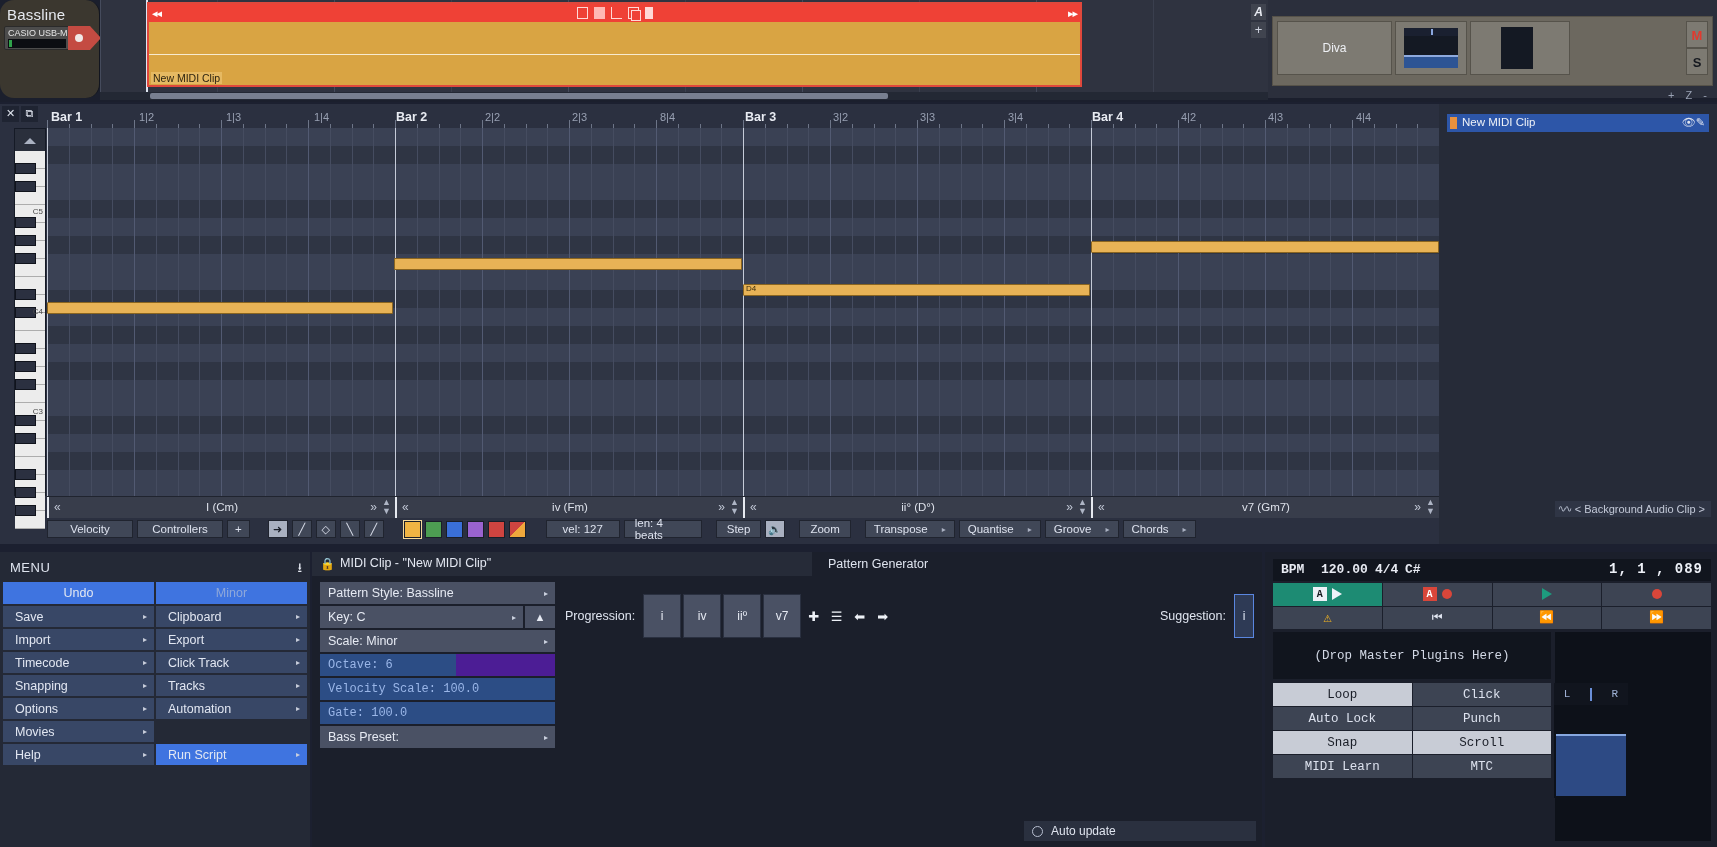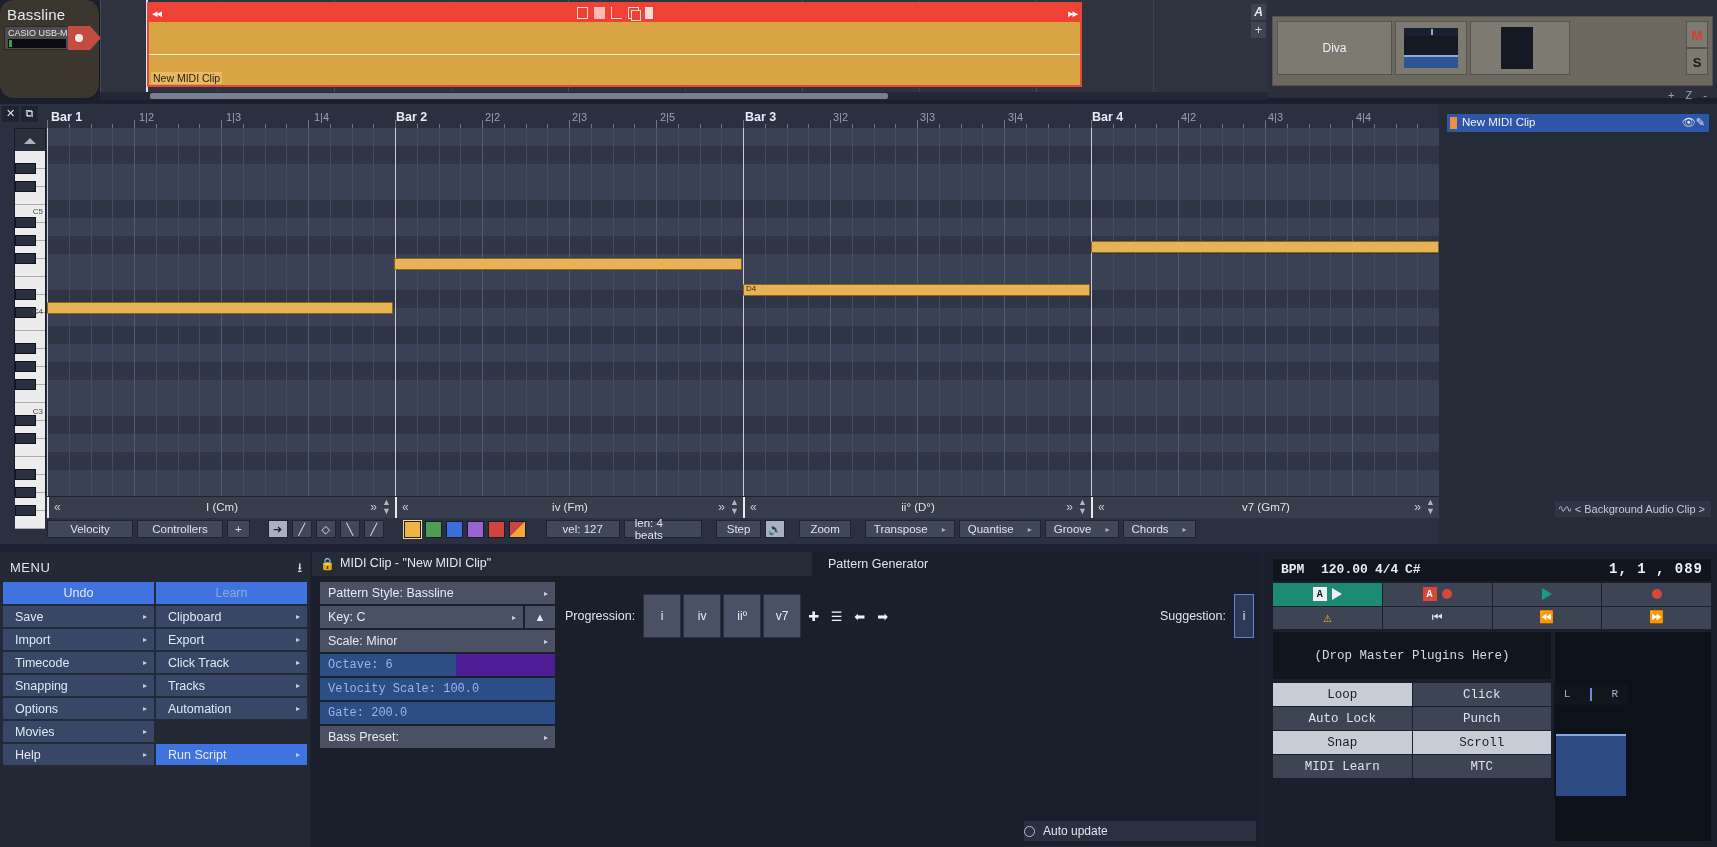--- a/index.html
+++ b/index.html
@@ -173,21 +173,21 @@
   .prog-label { font-size:12.5px; color:#dfe4ef; margin-right:8px;}
   .chipbtn { width:38px; height:44px; background:#4a5164; border:1px solid #2a3040; margin-right:2px;
              display:flex; align-items:center; justify-content:center; color:#e6eaf3; font-size:12px;}
   .iconbtn { width:21px; height:22px; display:flex; align-items:center; justify-content:center;
              color:#eef1f7; font-size:13px; margin-right:2px;}
   .sugg-wrap { position:absolute; right:2px; top:10px; height:48px; display:flex; align-items:center;}
   .sugg-label { font-size:12.5px; color:#dfe4ef; margin-right:8px;}
   .sugg-chip { width:20px; height:44px; background:#2e3a55; border:1px solid #5a86e0;
                display:flex; align-items:center; justify-content:center; color:#dfe6f4; font-size:12px;}
   .autoupd { position:absolute; left:712px; bottom:6px; width:232px; height:20px; background:#2a303f;
-             display:flex; align-items:center; padding-left:0; font-size:12px; color:#dfe4ef;}
+             display:flex; align-items:center; padding-left:8px; font-size:12px; color:#dfe4ef;}
   .autoupd .ck { width:11px; height:11px; border:1.5px solid #b8bfd0; border-radius:50%; margin-right:8px;}
 
   
   .transport { position:absolute; left:1265px; top:552px; width:452px; height:295px; background:#1b1f2b;font-family:Liberation Mono, monospace;}
   .tp-display { position:absolute; left:8px; top:7px; right:6px; height:22px; background:#11151e;}
   .tp-display .l { position:absolute; left:8px; top:3px; font-size:13px; color:#e8ebf3; font-weight:bold;}
   .tp-display .bpm { position:absolute; left:48px; top:3px; font-size:13px; color:#e8ebf3; font-weight:bold;}
   .tp-display .sig { position:absolute; left:102px; top:3px; font-size:13px; color:#e8ebf3; font-weight:bold;}
   .tp-display .key { position:absolute; left:132px; top:3px; font-size:13px; color:#e8ebf3; font-weight:bold;}
   .tp-display .pos { position:absolute; right:8px; top:2px; font-size:14px; color:#eef1f8; font-weight:bold; letter-spacing:1px;}
@@ -353,21 +353,21 @@
       </div>
 
     <div class="ruler" id="ruler">
         <div class="bartxt" style="left: 4px;">Bar 1</div>
         <div class="beattxt" style="left: 92px;">1|2</div>
         <div class="beattxt" style="left: 179px;">1|3</div>
         <div class="beattxt" style="left: 267px;">1|4</div>
         <div class="bartxt" style="left: 349px;">Bar 2</div>
         <div class="beattxt" style="left: 438px;">2|2</div>
         <div class="beattxt" style="left: 525px;">2|3</div>
-        <div class="beattxt" style="left: 613px;">2|5</div>
+        <div class="beattxt" style="left: 613px;">8|4</div>
         <div class="bartxt" style="left: 698px;">Bar 3</div>
         <div class="beattxt" style="left: 786px;">3|2</div>
         <div class="beattxt" style="left: 873px;">3|3</div>
         <div class="beattxt" style="left: 961px;">3|4</div>
         <div class="bartxt" style="left: 1045px;">Bar 4</div>
         <div class="beattxt" style="left: 1134px;">4|2</div>
         <div class="beattxt" style="left: 1221px;">4|3</div>
         <div class="beattxt" style="left: 1309px;">4|4</div>
         <div class="tick" style="left: 0px; height: 8px;"></div>
         <div class="tick" style="left: 21.75px; height: 4px;"></div>
@@ -610,21 +610,21 @@
         <span>Chords</span>
         <span class="arr">▸</span>
       </div>
   </div>
 
   <div class="menu-panel">
     <div class="menu-title">MENU</div>
     <div class="menu-dl">⭳</div>
     <div class="mgrid" id="mgrid">
         <div class="mitem bigblue">Undo</div>
-        <div class="mitem bigblue dim">Learn</div>
+        <div class="mitem bigblue dim">Minor</div>
         <div class="mitem">
           <span>Save</span>
           <span class="ar">▸</span>
         </div>
         <div class="mitem">
           <span>Clipboard</span>
           <span class="ar">▸</span>
         </div>
         <div class="mitem">
           <span>Import</span>
@@ -700,21 +700,21 @@
       <div class="pg-row mono">
         <div class="fillbar" style="width:58%"></div>
         <span class="t">Octave: 6</span>
       </div>
       <div class="pg-row mono">
         <div class="fillbar" style="width:100%"></div>
         <span class="t">Velocity Scale: 100.0</span>
       </div>
       <div class="pg-row mono">
         <div class="fillbar" style="width:100%"></div>
-        <span class="t">Gate: 200.0</span>
+        <span class="t">Gate: 100.0</span>
       </div>
       <div class="pg-row">
         <span>Bass Preset:</span>
         <span class="ar">▸</span>
       </div>
     </div>
 
     <div class="pg-right">
       <div class="prog-bar">
         <div class="prog-label">Progression:</div>

